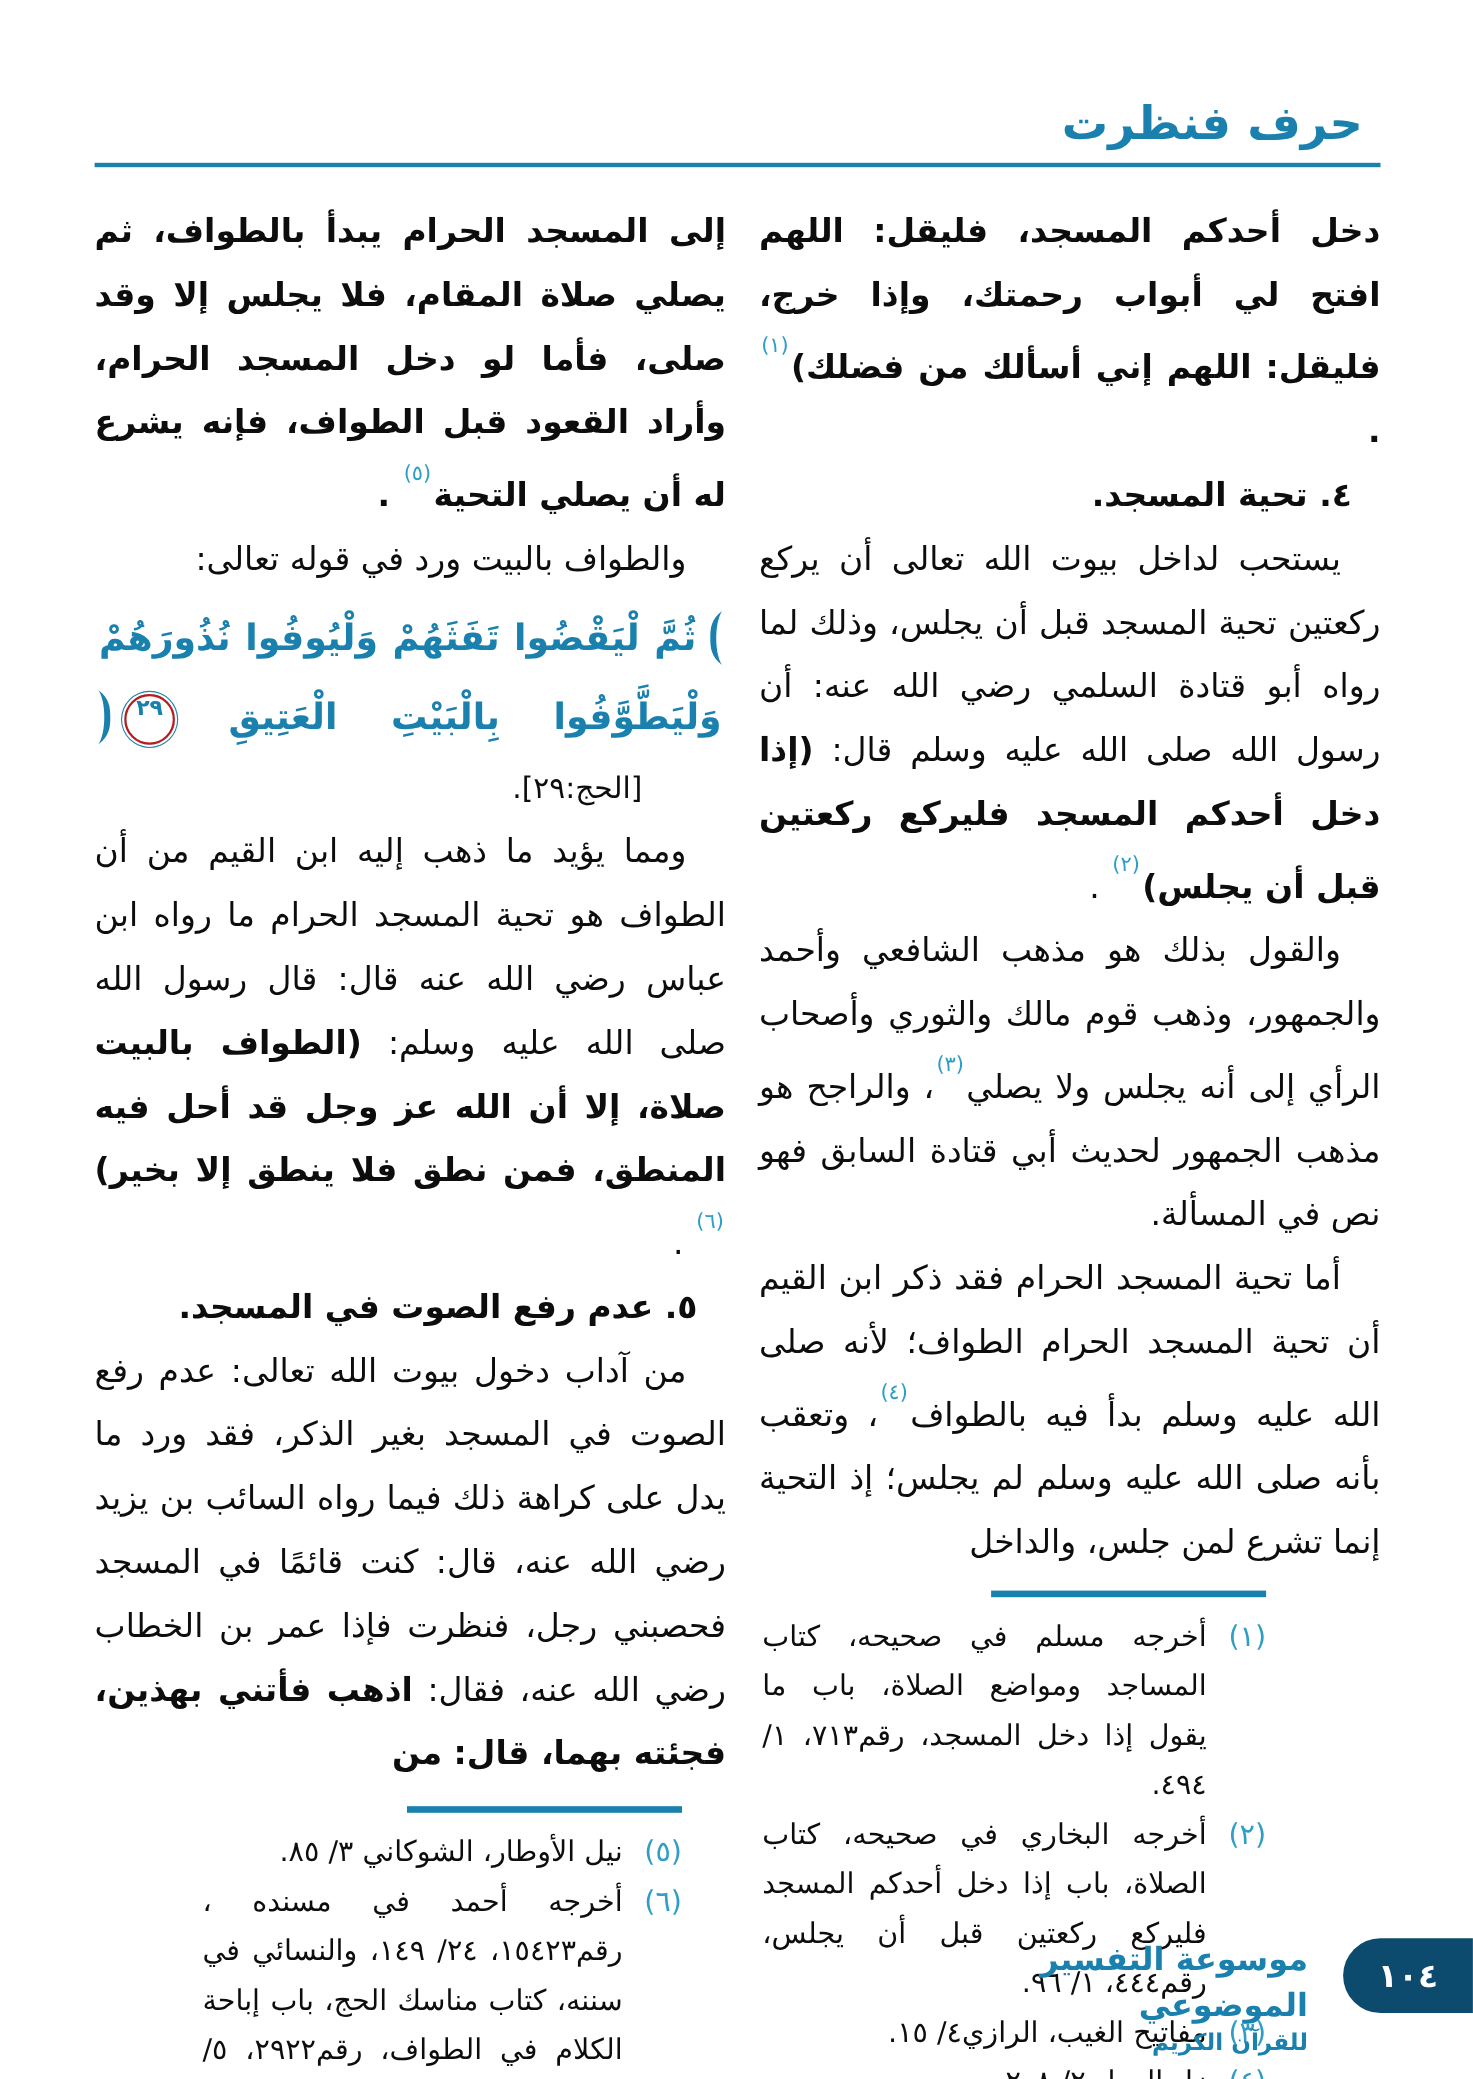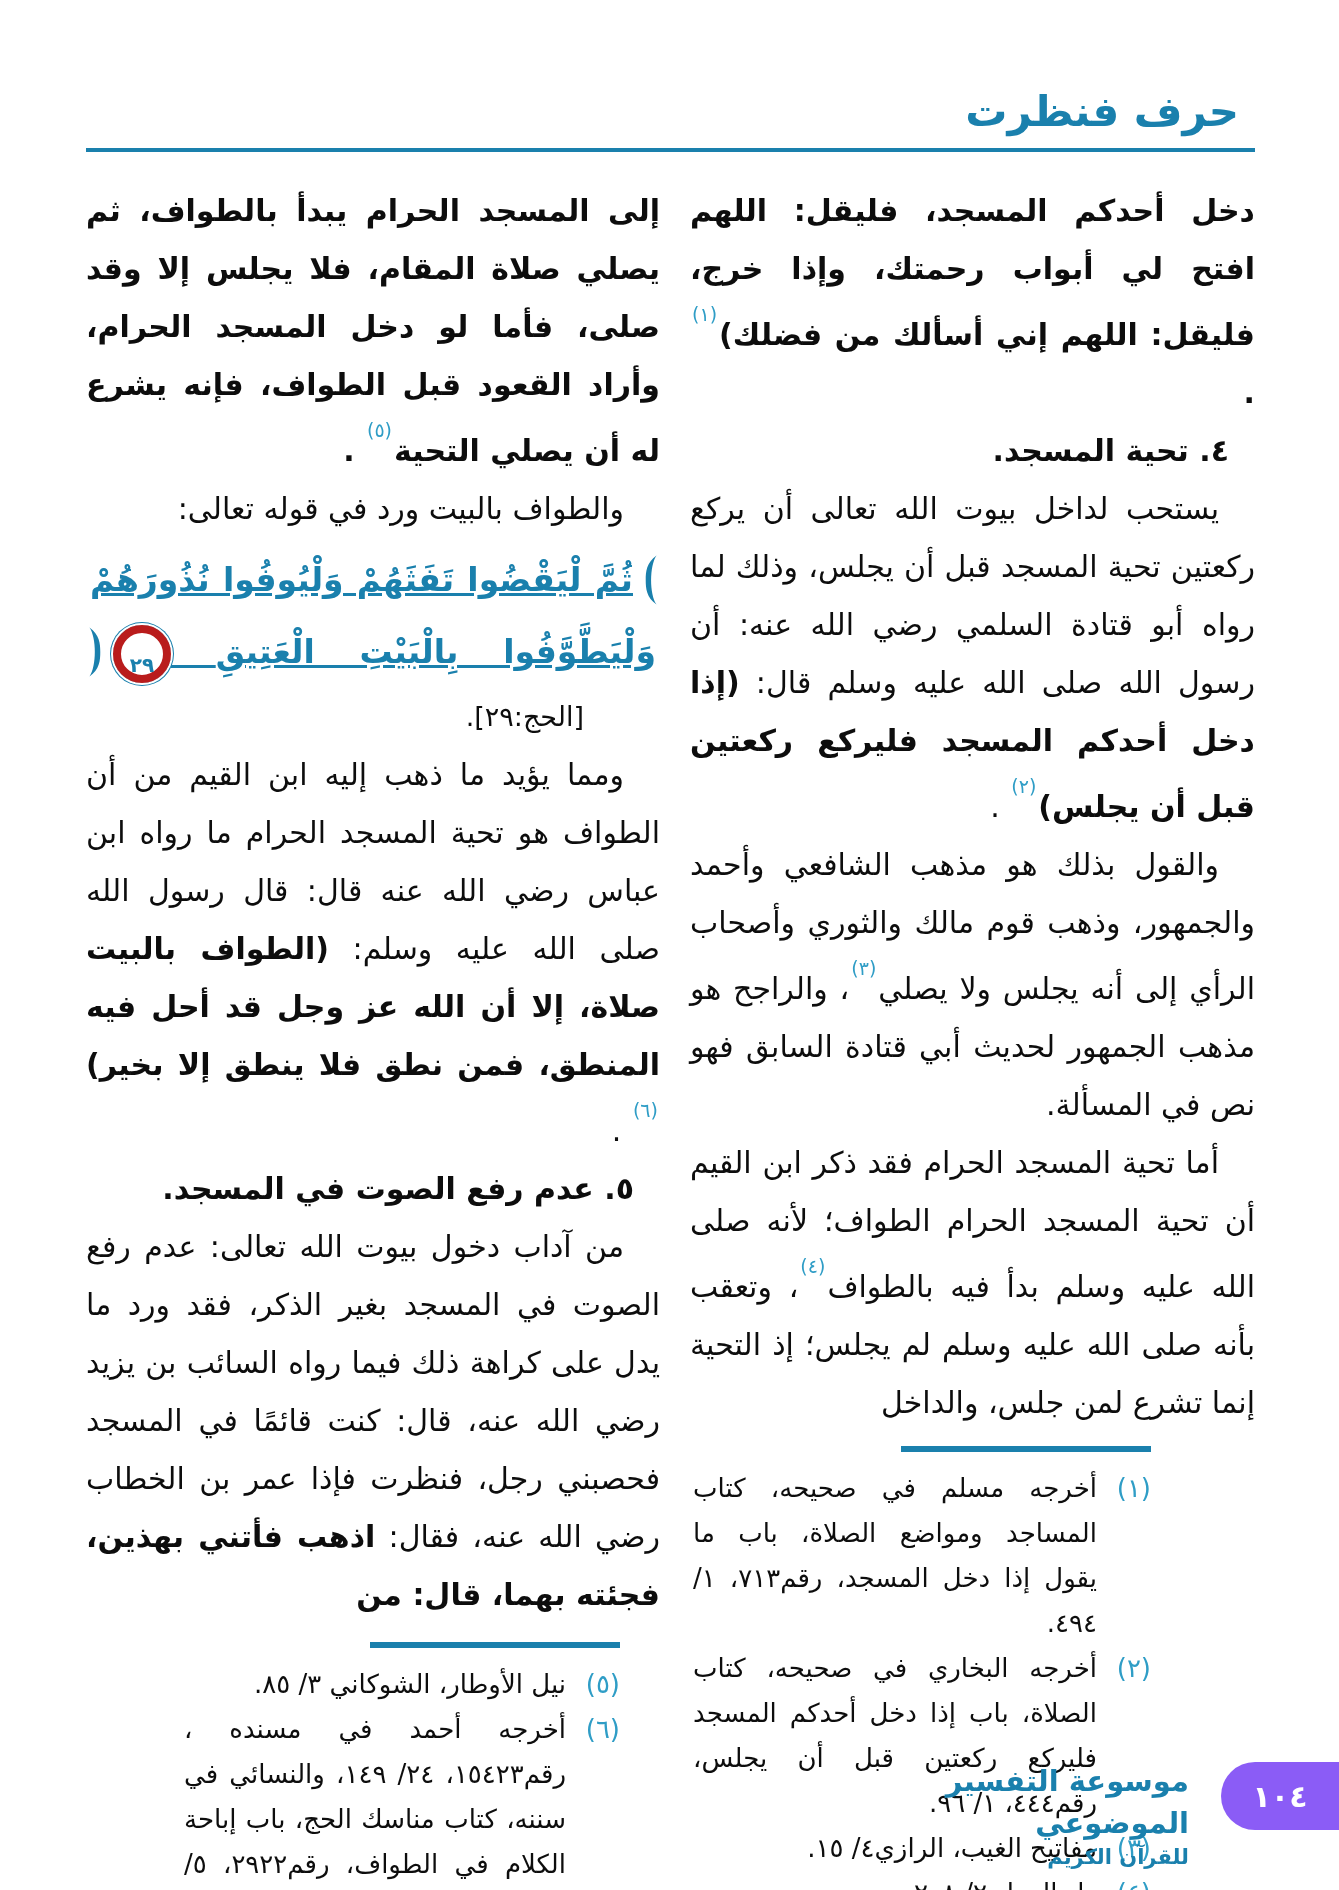--- a/index.html
+++ b/index.html
@@ -32,28 +32,28 @@
   .col-left{width:574px;}
   .para{margin:0;font-size:30px;line-height:58px;text-align:justify;}
   .indent{text-indent:36px;}
   .bold{font-weight:bold;}
   .heading{margin:0;font-size:30px;line-height:58px;font-weight:bold;text-indent:26px;}
   .fn-ref{
     color:#2f9dc6;font-size:19px;font-weight:normal;
     position:relative;top:-13px;padding:0 2px;white-space:nowrap;
   }
   
-  .verse{color:#1a80ad;font-weight:bold;font-size:33px;margin:6px 0 0 0;text-decoration:underline;}
+  .verse{color:#1a80ad;font-weight:bold;font-size:33px;margin:6px 0 0 0;}
   .verse-line{display:flex;align-items:center;line-height:72px;gap:6px;}
   .vtext{flex:1;text-align:justify;text-align-last:justify;padding:0 4px;}
   .bracket{flex:0 0 auto;display:flex;align-items:center;}
   .bracket svg{display:block;height:52px;width:17px;fill:#1a80ad;}
   .ayah-medallion{
-    display:inline-flex;align-items:flex-end;justify-content:center;
-    width:42px;height:42px;border:8px solid #b91c1c;border-radius:50%;
+    display:inline-flex;align-items:flex-start;justify-content:center;
+    width:42px;height:42px;border:2px solid #b91c1c;border-radius:50%;
     box-shadow:0 0 0 2px #ffffff,0 0 0 3px #1a80ad;
     font-size:20px;line-height:1;vertical-align:middle;
   }
   .verse-ref{margin:0;font-size:27px;line-height:58px;padding-right:76px;color:#0d0d0d;}
   
   .footnotes{font-size:26px;line-height:45px;color:#0d0d0d;}
   .col-right .footnotes{width:458px;margin-right:104px;margin-top:14px;}
   .col-left .footnotes{width:436px;margin-right:40px;margin-top:18px;}
   .fn-rule{width:250px;height:6px;background:#1a80ad;margin:0 0 14px auto;}
   .fn{display:flex;}
@@ -62,21 +62,21 @@
   .fn-body p{margin:0;text-align:justify;}
   
   .logo{
     position:absolute;top:1760px;right:150px;width:300px;
     text-align:right;color:#1a80ad;
   }
   .logo-title{font-size:29px;font-weight:bold;line-height:42px;letter-spacing:-1px;}
   .logo-subtitle{font-size:21px;font-weight:bold;line-height:26px;}
   .page-badge{
     position:absolute;top:1762px;right:0;width:118px;height:68px;
-    background:#8b5cf6;border-radius:34px 0 0 34px;
+    background:#0c4a6e;border-radius:34px 0 0 34px;
     display:flex;align-items:center;justify-content:center;
     color:#ffffff;font-size:30px;font-weight:bold;
   }
 </style>
 </head>
 <body>
 
 <div class="page">
 
   <div class="chapter-title">حرف فنظرت</div>

